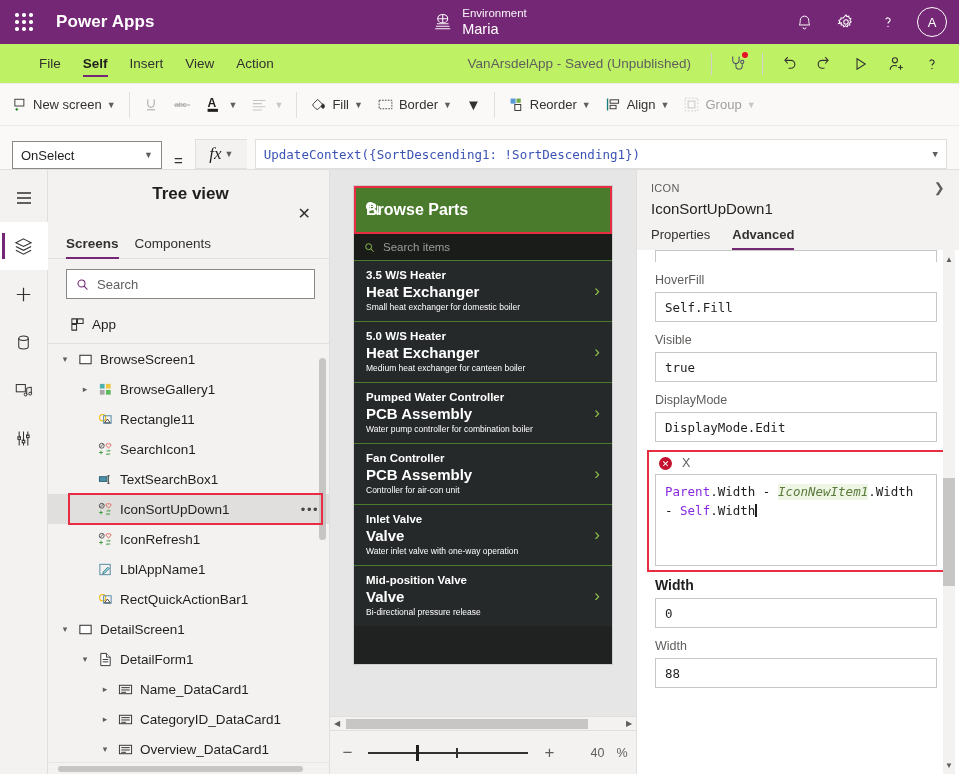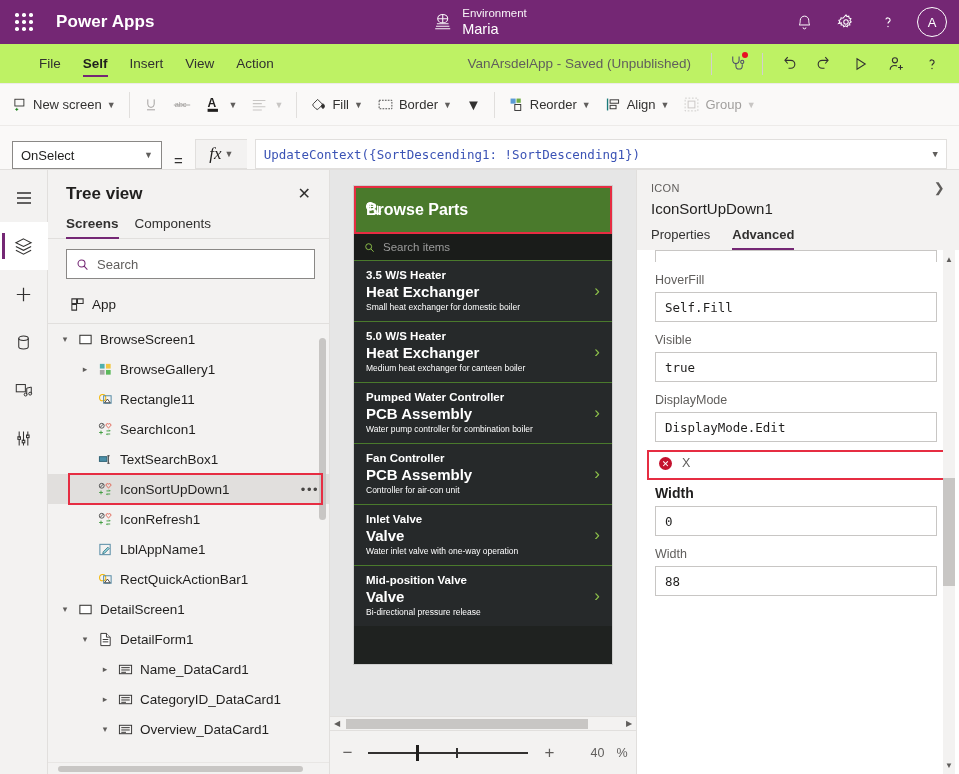--- a/index.html
+++ b/index.html
@@ -107,21 +107,21 @@
   .rail-btn.active { background:#ffffff; }
   .rail-btn.active::before {
     content:""; position:absolute; left:2px; top:11px; bottom:11px; width:3px; background:#742774;
   }
 
   
   .treepanel {
     width:282px; flex:0 0 282px; background:#f3f2f1; border-right:1px solid #e1dfdd;
     display:flex; flex-direction:column; min-height:0; position:relative;
   }
-  .tp-head { display:flex; align-items:center; padding:14px 14px 6px 18px; }
+  .tp-head { display:flex; align-items:center; padding:14px 14px 6px 18px;flex-direction:column; }
   .tp-title { font-size:17px; font-weight:bold; color:#201f1e; }
   .tp-close { margin-left:auto; cursor:pointer; color:#323130; font-size:16px; line-height:1; padding:2px 4px; }
   .tp-tabs { display:flex; gap:16px; padding:6px 18px 0; border-bottom:1px solid #e1dfdd; }
   .tp-tab { font-size:13.5px; color:#323130; padding-bottom:7px; cursor:pointer; position:relative; }
   .tp-tab.active { font-weight:bold; }
   .tp-tab.active::after { content:""; position:absolute; left:0; right:0; bottom:-1px; height:2px; background:#742774; }
   .tp-search-wrap { padding:10px 14px 8px 18px; }
   .tp-search {
     height:30px; background:#fff; border:1px solid #8a8886; display:flex; align-items:center;
     gap:8px; padding:0 9px; font-size:13px; color:#605e5c;
@@ -798,20 +798,23 @@
             <div class="pp-input">true</div>
             <div class="pp-label">DisplayMode</div>
             <div class="pp-input">DisplayMode.Edit</div>
           </div>
 
         <div class="pp-errorbox">
           <div class="pp-err-head">
             <span class="err-dot">✕</span>
             <span class="pp-err-label">X</span>
           </div>
+          <div class="pp-formula-area">
+            <span class="tok-kw">Parent</span><span class="tok-plain">.Width - </span><span class="tok-err">IconNewItem1</span><span class="tok-plain squiggle">.Width</span><br><span class="tok-plain">- </span><span class="tok-kw">Self</span><span class="tok-plain">.Width</span><span class="caret-bar"></span>
+          </div>
           <div class="sel-outline" style="left:-8px; right:-10px; top:0; bottom:-6px;"></div>
         </div>
 
         <div id="pp-after-fields">
             <div class="pp-label bold">Width</div>
             <div class="pp-input">0</div>
             <div class="pp-label">Width</div>
             <div class="pp-input">88</div>
           </div>
 

